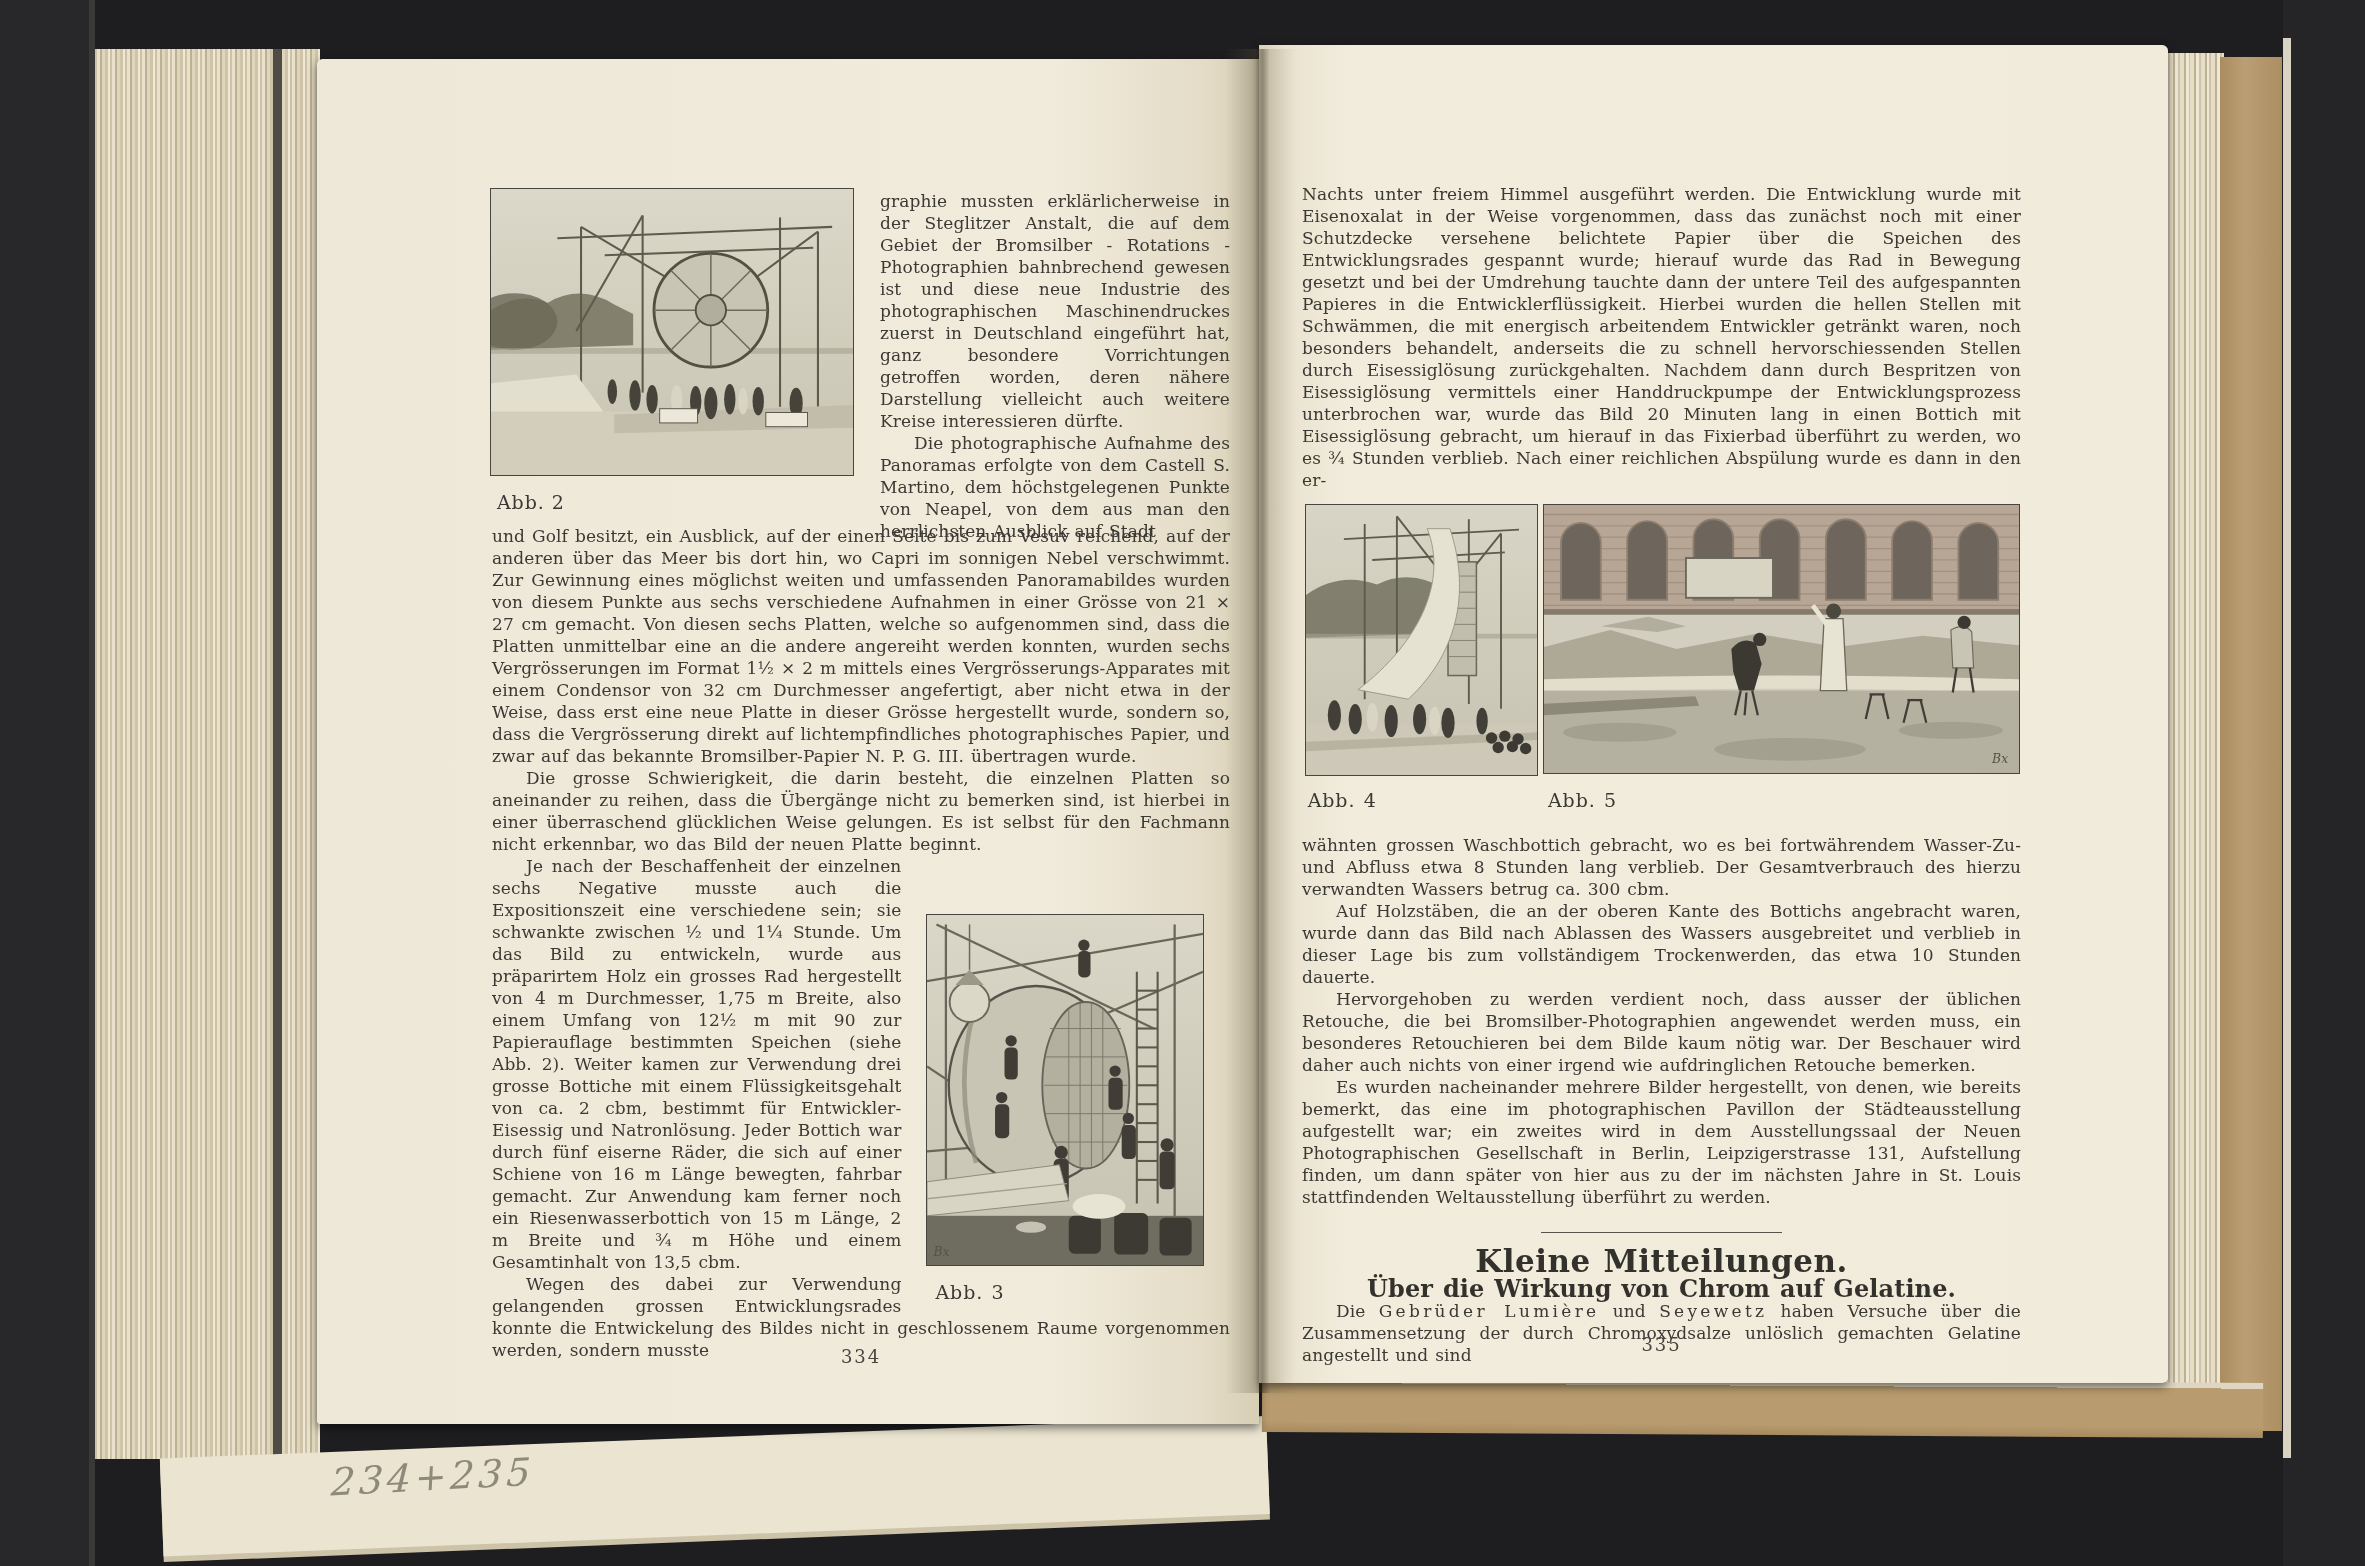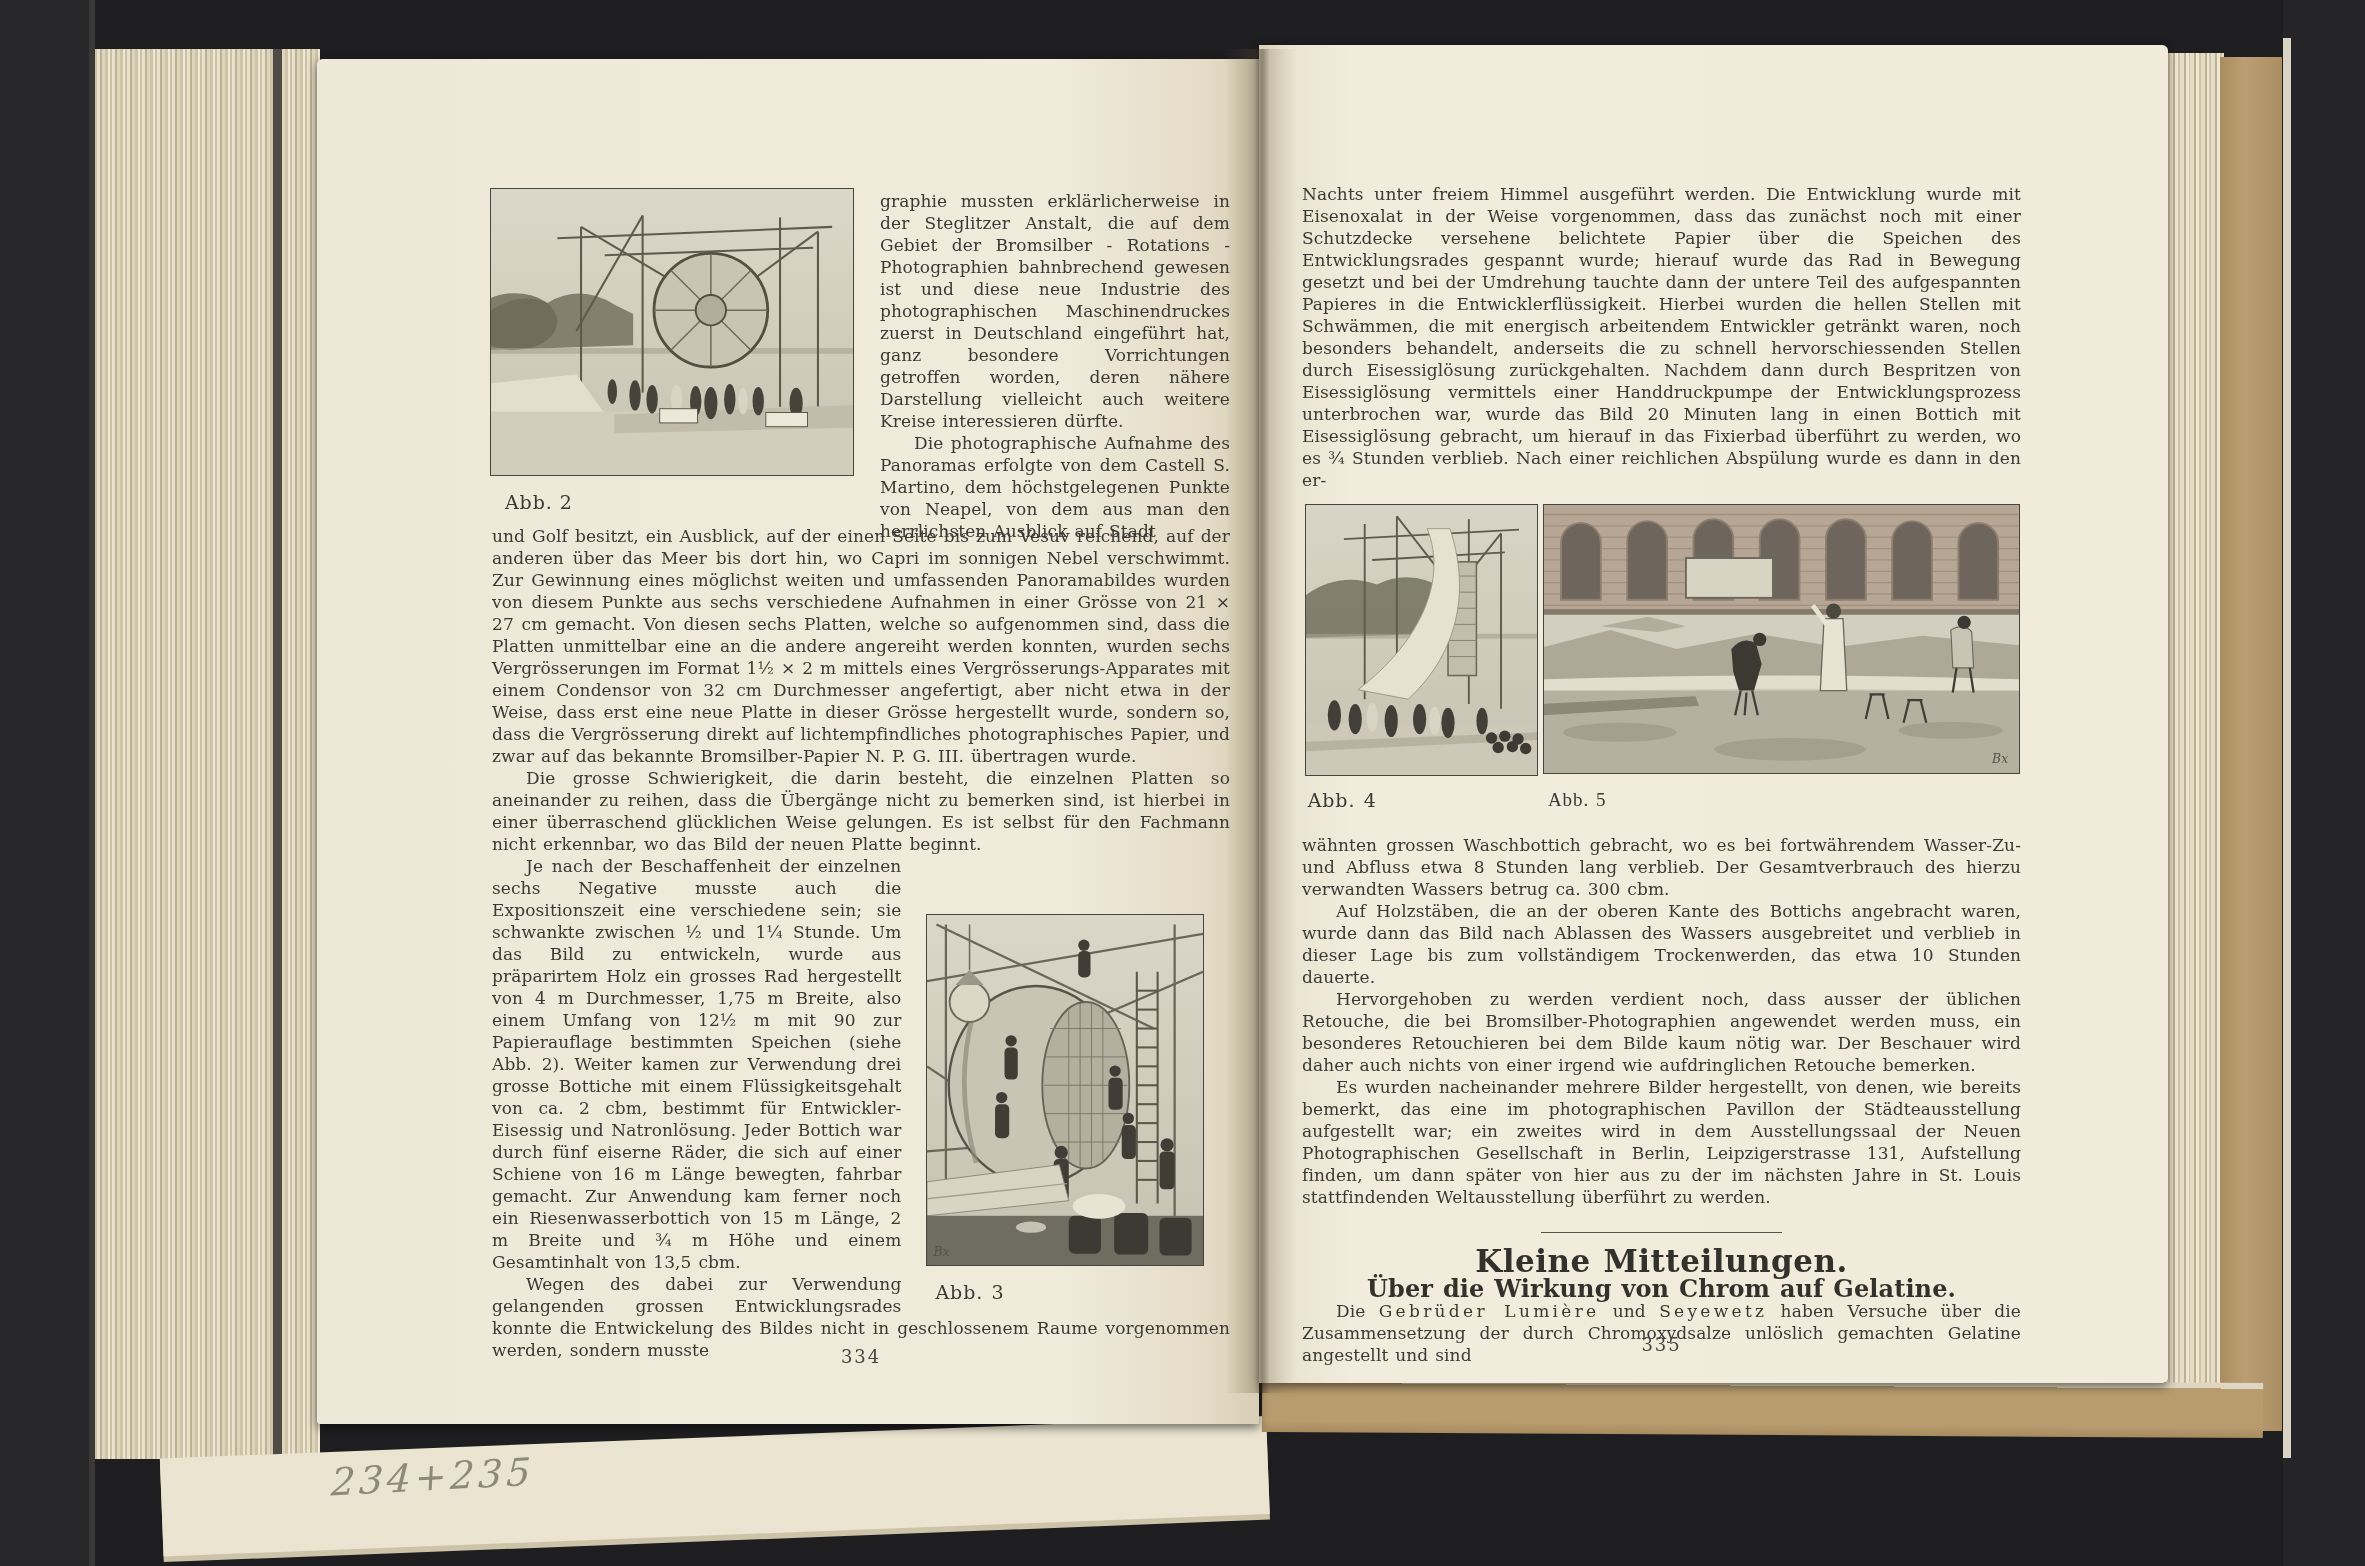--- a/index.html
+++ b/index.html
@@ -48,29 +48,29 @@
   .colblock{position:absolute;left:563px;top:131px;width:350px;}
   .flowblock{position:absolute;left:175px;top:466px;width:738px;}
   .rflow{position:absolute;left:43px;top:138px;width:719px;}
   .figcap{font-size:19px;letter-spacing:0.9px;color:#3b3933;}
   .pagenum{position:absolute;text-align:center;font-size:18px;letter-spacing:1.9px;color:#47453e;}
   .pn-left{left:175px;width:738px;top:1287px;}
   .pn-right{left:43px;width:719px;top:1289px;}
   
   .photo{display:block;border:1.9px solid #474540;background:#cfcaba;}
   .fig2{position:absolute;left:173px;top:129px;width:362px;}
-  .fig2 .figcap{margin:15px 0 0 15px;}
+  .fig2 .figcap{margin:15px 0 0 7px;}
   .fig3float{float:right;width:276px;margin:59px 28px 7.6px 24.6px;position:relative;}
   .fig3float .figcap{margin:15px 0 0 9.5px;}
   .figrow{position:relative;height:270px;margin-top:13.2px;}
   .fig4{position:absolute;left:2.8px;top:0;width:231px;}
   .fig5{position:absolute;left:241px;top:0;width:475px;}
   .caprow{position:relative;height:24.6px;margin-top:15px;}
   .cap4{position:absolute;left:5.7px;}
-  .cap5{position:absolute;left:246px;font-family:Liberation Serif, serif;}
+  .cap5{position:absolute;left:246px;}
   .sig{position:absolute;font-size:12.3px;font-style:italic;color:#55534a;}
   .sig3{left:7.6px;top:327px;}
   .sig5{left:449px;top:244px;}
   
   .divider{width:241px;margin:24.6px auto 17px auto;border-top:1.9px solid #55534c;}
   .kh1{font-size:31px;font-weight:bold;text-align:center;color:#33312b;letter-spacing:0.5px;margin:0;}
   .kh2{font-size:24px;font-weight:bold;text-align:center;color:#33312b;margin:6px 0 0 0;}
   .kp{margin-top:13.2px;}
   .gesperrt{letter-spacing:3.3px;}
   

